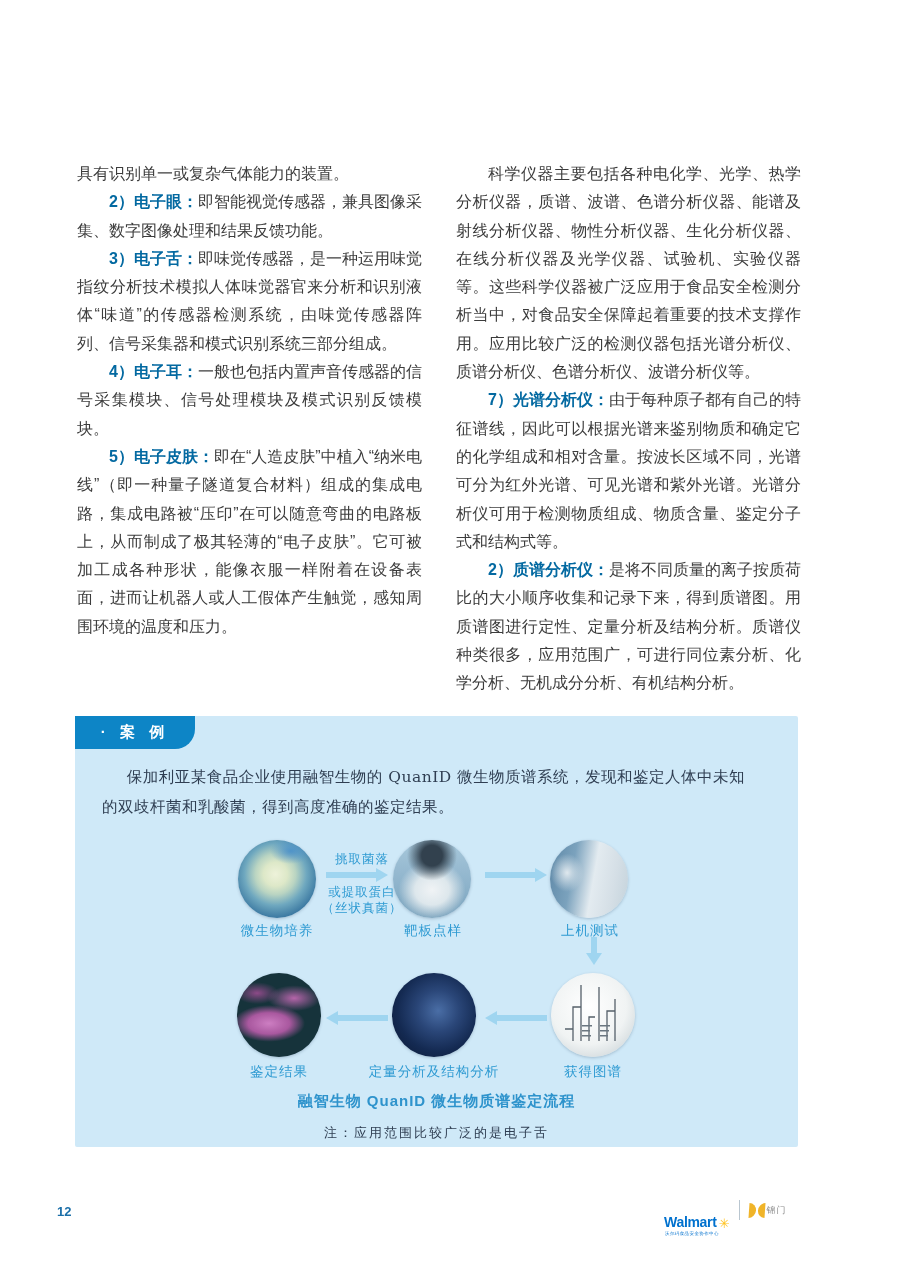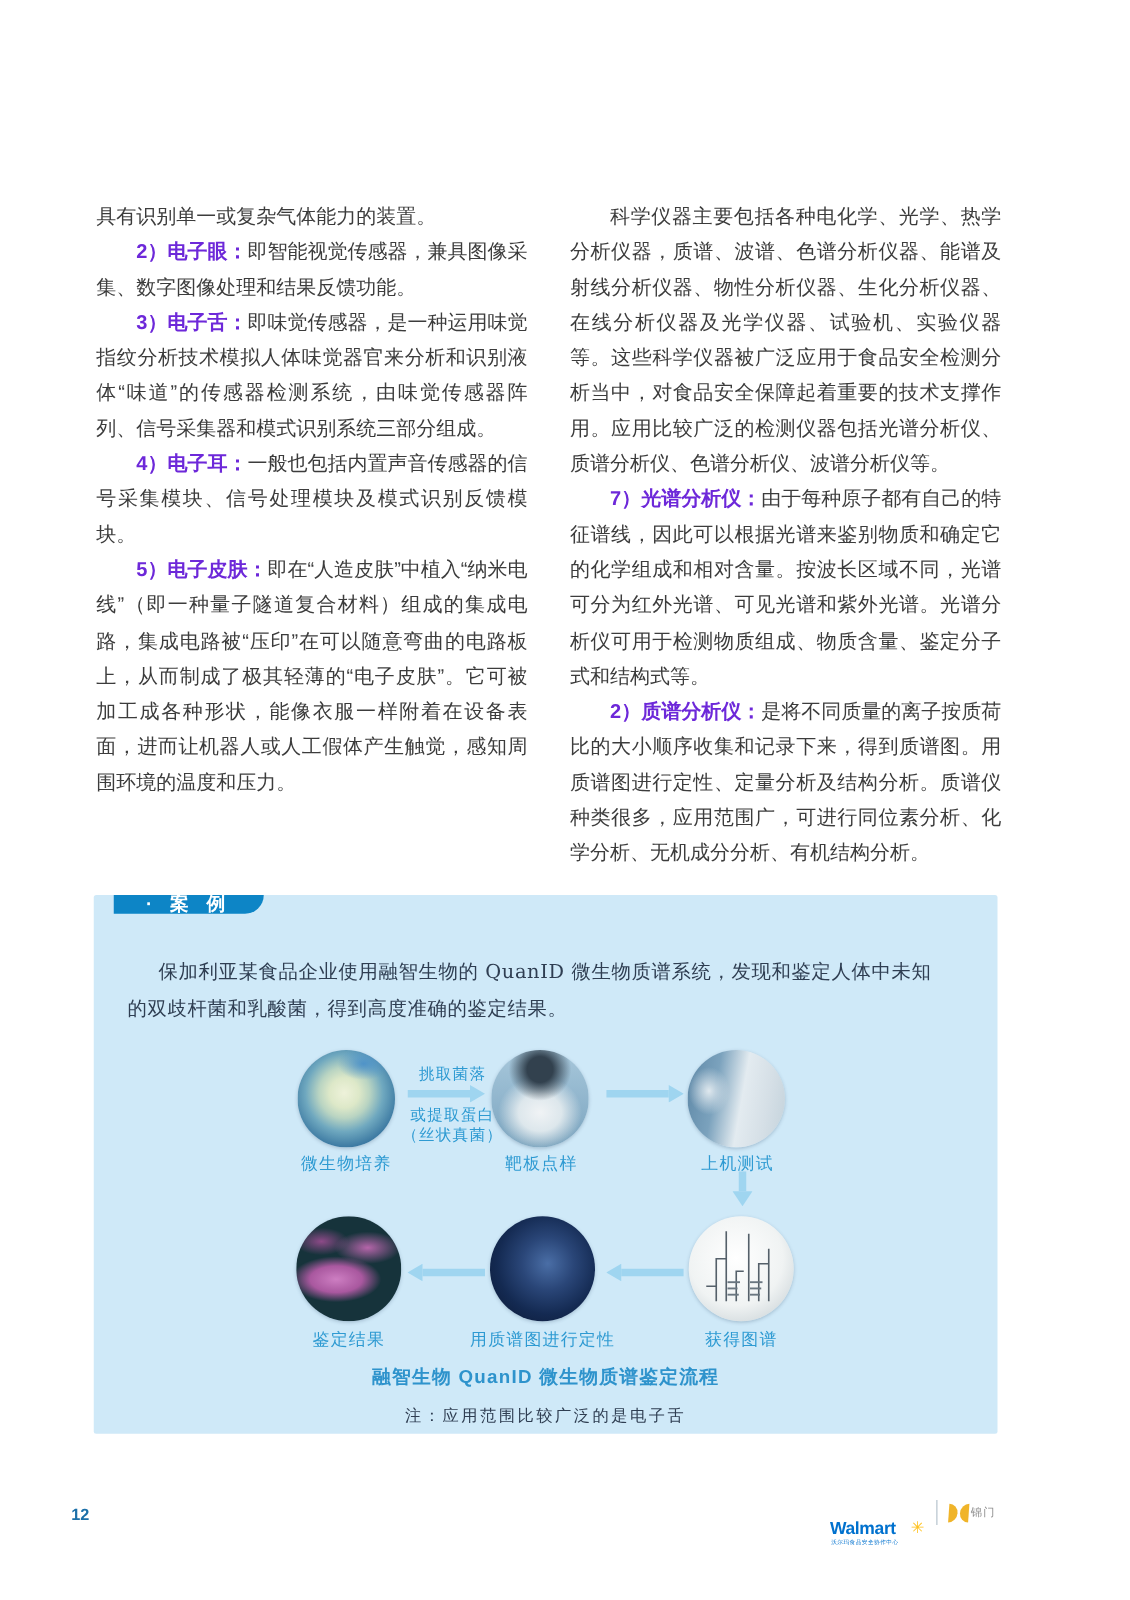--- a/index.html
+++ b/index.html
@@ -13,28 +13,28 @@
   .columns {
     position:absolute; left:77px; top:160px; width:724px;
     display:flex; gap:34px;
   }
   .col {
     width:345px; font-size:16px; line-height:28.3px; color:#3c3c3c;
     text-align:justify;
   }
   .col p { margin:0; text-indent:2em; }
   .col p.no-indent { text-indent:0; }
-  .term { color:#6d28d9; font-weight:bold;margin-top:16px; }
+  .term { color:#0369a1; font-weight:bold;margin-top:16px; }
   
   .case-box {
     position:absolute; left:75px; top:716px; width:723px; height:431px;
     background:#cfe9f8; border-radius:2px;
   }
   .case-tab {
-    position:absolute; left:16px; top:0; width:120px; height:15px;
+    position:absolute; left:0; top:0; width:120px; height:33px;
     background:#0d85c6; color:#ffffff; border-radius:0 0 20px 0;
     display:flex; align-items:center; justify-content:center;
     font-size:15px; font-weight:bold; letter-spacing:5px;
   }
   .case-intro {
     position:absolute; left:27px; right:42px; top:46px;
     font-family:"DejaVu Serif","Liberation Serif",serif;
     font-size:15.5px; line-height:30px; color:#2f3e52; text-indent:1.6em;
     letter-spacing:0.5px;
   }
@@ -96,21 +96,21 @@
   
   .page-num {
     position:absolute; left:57px; top:1204px;
     color:#1b6fa8; font-size:13px; font-weight:bold;
   }
   .footer-logos {
     position:absolute; left:664px; top:1195px; height:30px;
     display:flex; align-items:center; gap:9px;
   }
   .wm-block { display:flex; flex-direction:column; align-items:flex-start; }
-  .wm-row { display:flex; align-items:center; gap:12px;margin-top:29px; }
+  .wm-row { display:flex; align-items:flex-end; gap:2px;margin-top:29px; }
   .wm-word { color:#0071ce; font-size:14px; font-weight:bold; letter-spacing:-0.3px; }
   .wm-spark { color:#ffc220; font-size:13px; font-weight:bold; line-height:1; }
   .wm-tagline { color:#0071ce; font-size:4.5px; letter-spacing:0.4px; margin-top:1px; margin-left:1px; }
   .logo-divider { width:1px; height:20px; background:#b9c6d0; }
   .partner { display:flex; align-items:center; gap:0; }
   .bracket { width:7px; height:15px; background:#f0b429; }
   .bracket.r { border-radius:0 7px 7px 0 / 0 50% 50% 0; transform:skewX(-4deg); }
   .bracket.l { border-radius:7px 0 0 7px / 50% 0 0 50%; transform:skewX(-4deg); margin-left:2px; }
   .partner-name { color:#8b8b8b; font-size:9px; letter-spacing:1px; margin-left:2px; }
 </style>
@@ -184,21 +184,21 @@
             <rect x="31" y="52" width="10" height="1.5"></rect>
               <rect x="31" y="57" width="8" height="1.5"></rect>
             <rect x="49" y="52" width="10" height="1.5"></rect>
               <rect x="49" y="57" width="9" height="1.5"></rect>
             <rect x="31" y="62" width="9" height="1.5"></rect>
               <rect x="49" y="62" width="8" height="1.5"></rect>
           </g>
         </svg>
       </div>
       <div class="flow-label lab-bot" style="left:124px;">鉴定结果</div>
-      <div class="flow-label lab-bot" style="left:279px;">用质谱图进行定性</div>
+      <div class="flow-label lab-bot" style="left:279px;">定量分析及结构分析</div>
       <div class="flow-label lab-bot" style="left:438px;">获得图谱</div>
 
       <svg class="arrow" style="left:251px; top:295px;" width="62" height="14">
           <rect x="12" y="4" width="50" height="6" fill="#9fd5f0"></rect>
           <polygon points="12,0 0,7 12,14" fill="#9fd5f0"></polygon>
         </svg>
       <svg class="arrow" style="left:410px; top:295px;" width="62" height="14">
           <rect x="12" y="4" width="50" height="6" fill="#9fd5f0"></rect>
           <polygon points="12,0 0,7 12,14" fill="#9fd5f0"></polygon>
         </svg>

